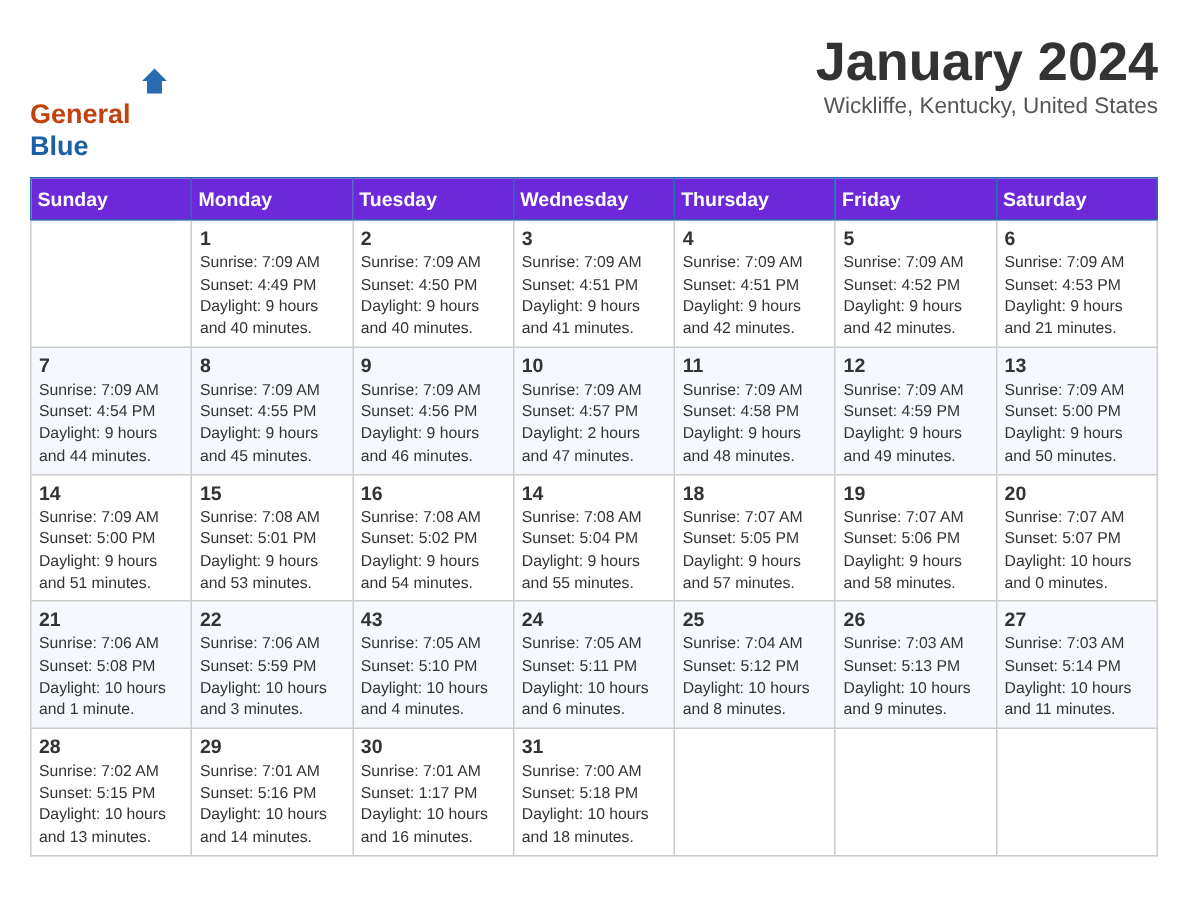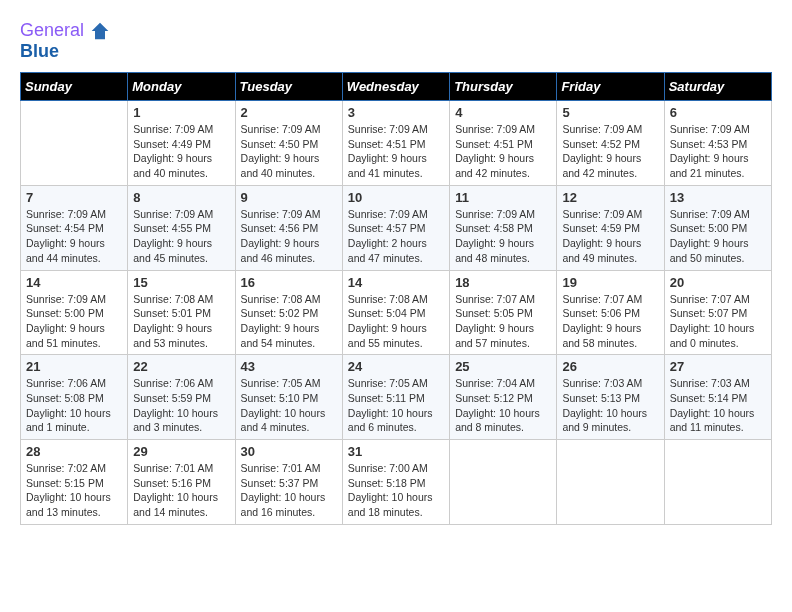--- a/index.html
+++ b/index.html
@@ -21,22 +21,23 @@
       flex-direction: column;
       align-items: flex-start;
     }
     .logo-text {
       display: flex;
       align-items: center;
       gap: 2px;
     }
     .logo-general {
       font-size: 18px;
-      font-weight: normal;
-      color: #8b5cf6;
+      font-weight: bold;
+      color: #c2410c;
+      margin-top: 46px;
     }
     .logo-blue {
       font-size: 18px;
       font-weight: bold;
       color: #1a5fa8;
     }
     .logo-icon {
       width: 20px;
       height: 20px;
       margin-left: 4px;
@@ -83,34 +84,38 @@
     .day-info {
       font-size: 10.5px;
       color: #333;
       line-height: 1.4;
     }
     .empty-cell {
       background: #f9f9f9;
     }
     tr:nth-child(odd) td { background-color: #fff; }
     tr:nth-child(even) td { background-color: #f5f8fc; }
-    thead tr th { background-color: #000000; font-style: italic; }
+    thead tr th { background-color: #6d28d9; }
   </style>
 </head>
 <body>
 
 <div class="header">
   <div class="logo">
     <div class="logo-text">
       <span class="logo-general">General</span>
       <svg class="logo-icon" viewBox="0 0 24 24" xmlns="http://www.w3.org/2000/svg">
         <polygon points="12,2 22,12 18,12 18,22 6,22 6,12 2,12" fill="#2a6ab1"></polygon>
       </svg>
     </div>
     <span class="logo-blue">Blue</span>
+  </div>
+  <div class="title-section">
+    <div class="month-title">January 2024</div>
+    <div class="location">Wickliffe, Kentucky, United States</div>
   </div>
 </div>
 
 <table>
   <thead>
     <tr>
       <th>Sunday</th>
       <th>Monday</th>
       <th>Tuesday</th>
       <th>Wednesday</th>
@@ -359,21 +364,21 @@
           <div class="day-info">
             <div>Sunrise: 7:01 AM</div>
             <div>Sunset: 5:16 PM</div>
             <div>Daylight: 10 hours and 14 minutes.</div>
           </div>
         </td>
         <td>
           <span class="day-number">30</span>
           <div class="day-info">
             <div>Sunrise: 7:01 AM</div>
-            <div>Sunset: 5:37 PM</div>
+            <div>Sunset: 1:17 PM</div>
             <div>Daylight: 10 hours and 16 minutes.</div>
           </div>
         </td>
         <td>
           <span class="day-number">31</span>
           <div class="day-info">
             <div>Sunrise: 7:00 AM</div>
             <div>Sunset: 5:18 PM</div>
             <div>Daylight: 10 hours and 18 minutes.</div>
           </div>

